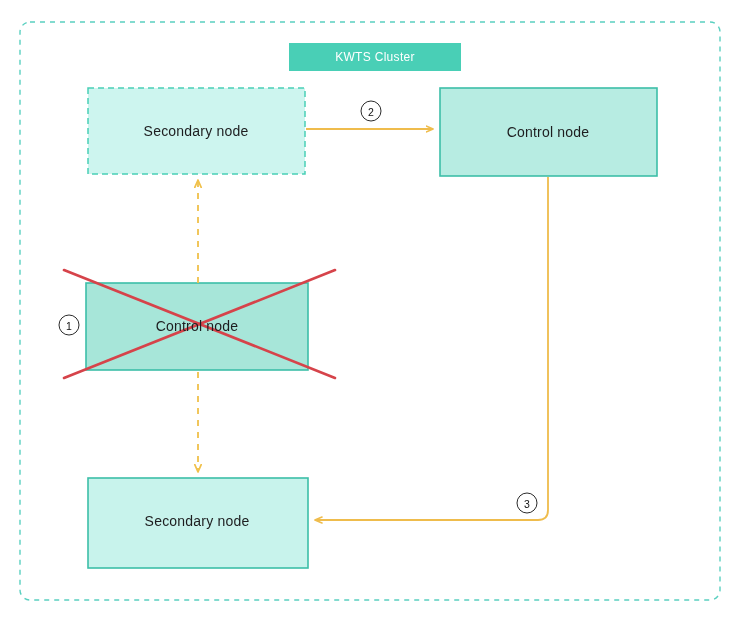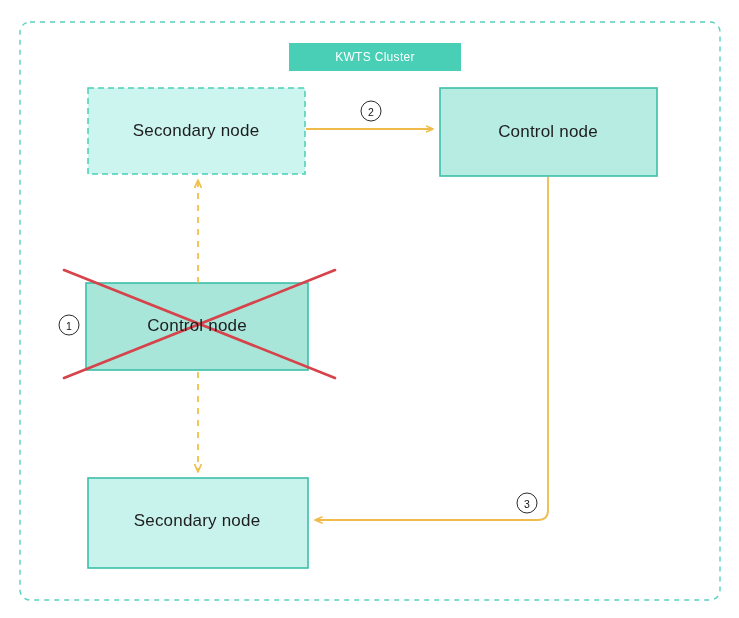--- a/index.html
+++ b/index.html
@@ -22,21 +22,21 @@
   #diagram-svg {
     position: absolute;
     left: 0;
     top: 0;
     width: 739px;
     height: 618px;
   }
   .node-label {
     position: absolute;
     font-family: "Liberation Sans", sans-serif;
-    font-size: 17px;
+    font-size: 14px;
     color: #1d1d1f;
     letter-spacing: 0.2px;
     white-space: nowrap;
     transform: translate(-50%, -50%);
     pointer-events: none;
   }
   .cluster-title {
     position: absolute;
     left: 289px;
     top: 23px;

